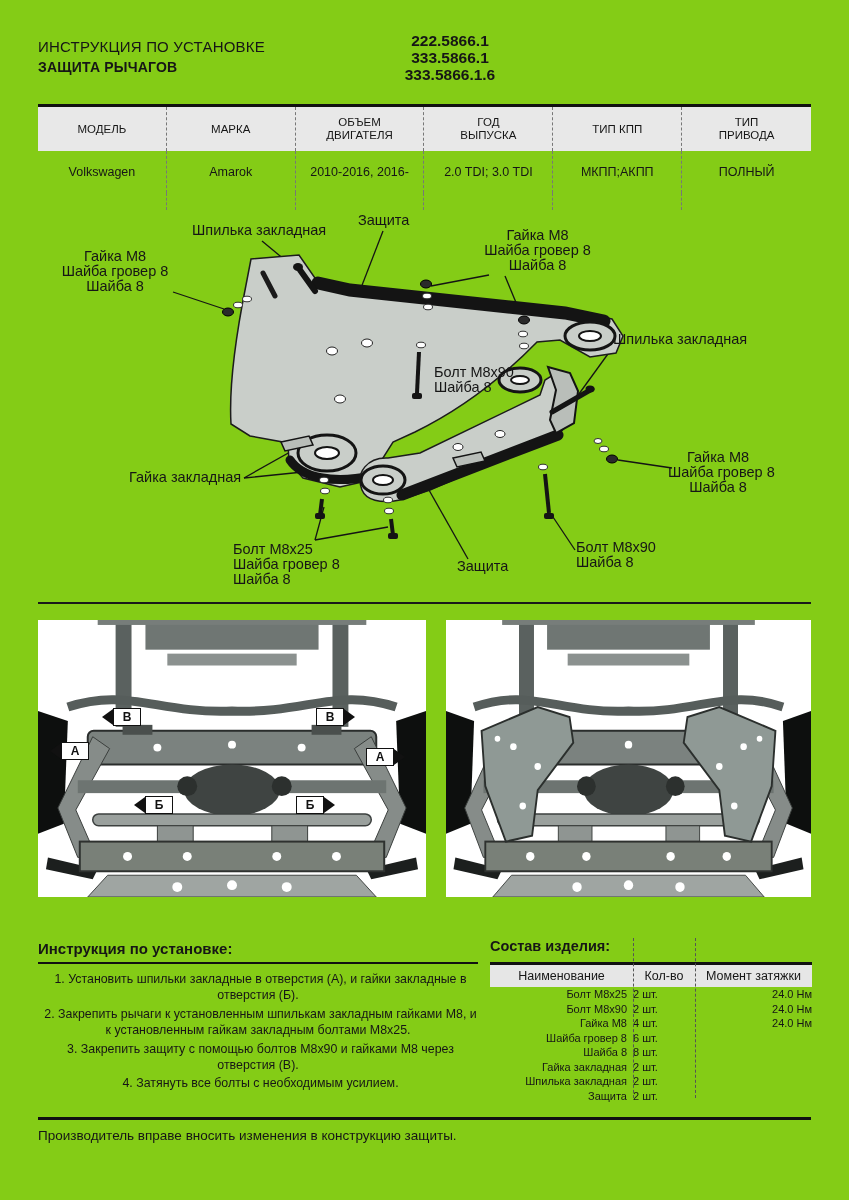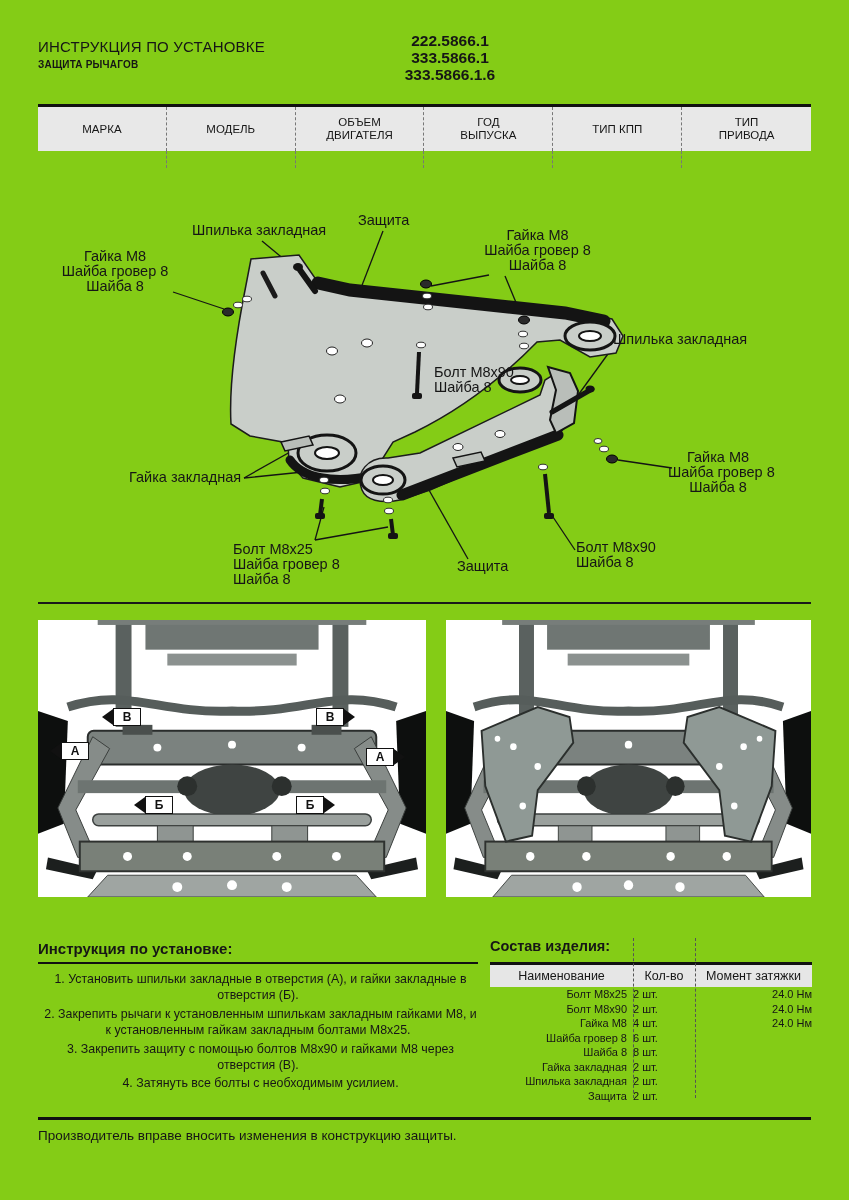--- a/index.html
+++ b/index.html
@@ -2,21 +2,21 @@
 <html><head>
 <meta charset="utf-8">
 <style>
   html,body{margin:0;padding:0;background:#fff;}
   .page{position:relative;width:849px;height:1200px;background:#84cc16;overflow:hidden;
         font-family:"Liberation Sans",sans-serif;color:#161616;}
   .abs{position:absolute;}
 
   
   .doc-type{left:38px;top:38px;font-size:15px;letter-spacing:.2px;}
-  .product{left:38px;top:59px;font-size:10px;font-weight:bold;letter-spacing:.2px;}
+  .product{left:38px;top:59px;font-size:14px;font-weight:bold;letter-spacing:.2px;}
   .partnums{left:378px;top:32px;width:144px;text-align:center;font-weight:bold;
             font-size:15.5px;line-height:17px;}
 
   
   .spec{left:38px;top:104px;width:773px;border-top:3px solid #111;}
   .spec-grid{display:grid;grid-template-columns:repeat(6,1fr);}
   .spec-cell{border-right:1px dashed #777;display:flex;align-items:center;justify-content:center;
              text-align:center;}
   .spec-cell:nth-child(6n){border-right:none;}
   .spec-head .spec-cell{background:#e8e8e8;height:44px;font-size:11.5px;white-space:pre-line;line-height:13px;}
@@ -79,29 +79,37 @@
   <div class="abs doc-type">ИНСТРУКЦИЯ ПО УСТАНОВКЕ</div>
   <div class="abs product">ЗАЩИТА РЫЧАГОВ</div>
   <div class="abs partnums">
     <div>222.5866.1</div>
     <div>333.5866.1</div>
     <div>333.5866.1.6</div>
   </div>
 
   <div class="abs spec">
     <div class="spec-grid spec-head">
+      <div class="spec-cell">МОДЕЛЬ</div>
       <div class="spec-cell">МАРКА</div>
-      <div class="spec-cell">МОДЕЛЬ</div>
       <div class="spec-cell">ОБЪЕМ
 ДВИГАТЕЛЯ</div>
       <div class="spec-cell">ГОД
 ВЫПУСКА</div>
       <div class="spec-cell">ТИП КПП</div>
       <div class="spec-cell">ТИП
 ПРИВОДА</div>
+    </div>
+    <div class="spec-grid spec-body">
+      <div class="spec-cell">Volkswagen</div>
+      <div class="spec-cell">Amarok</div>
+      <div class="spec-cell">2010-2016, 2016-</div>
+      <div class="spec-cell">2.0 TDI; 3.0 TDI</div>
+      <div class="spec-cell">МКПП;АКПП</div>
+      <div class="spec-cell">ПОЛНЫЙ</div>
     </div>
     <div class="spec-grid spec-ext">
       <div class="spec-cell"></div>
         <div class="spec-cell"></div>
         <div class="spec-cell"></div>
       <div class="spec-cell"></div>
         <div class="spec-cell"></div>
         <div class="spec-cell"></div>
     </div>
   </div>

